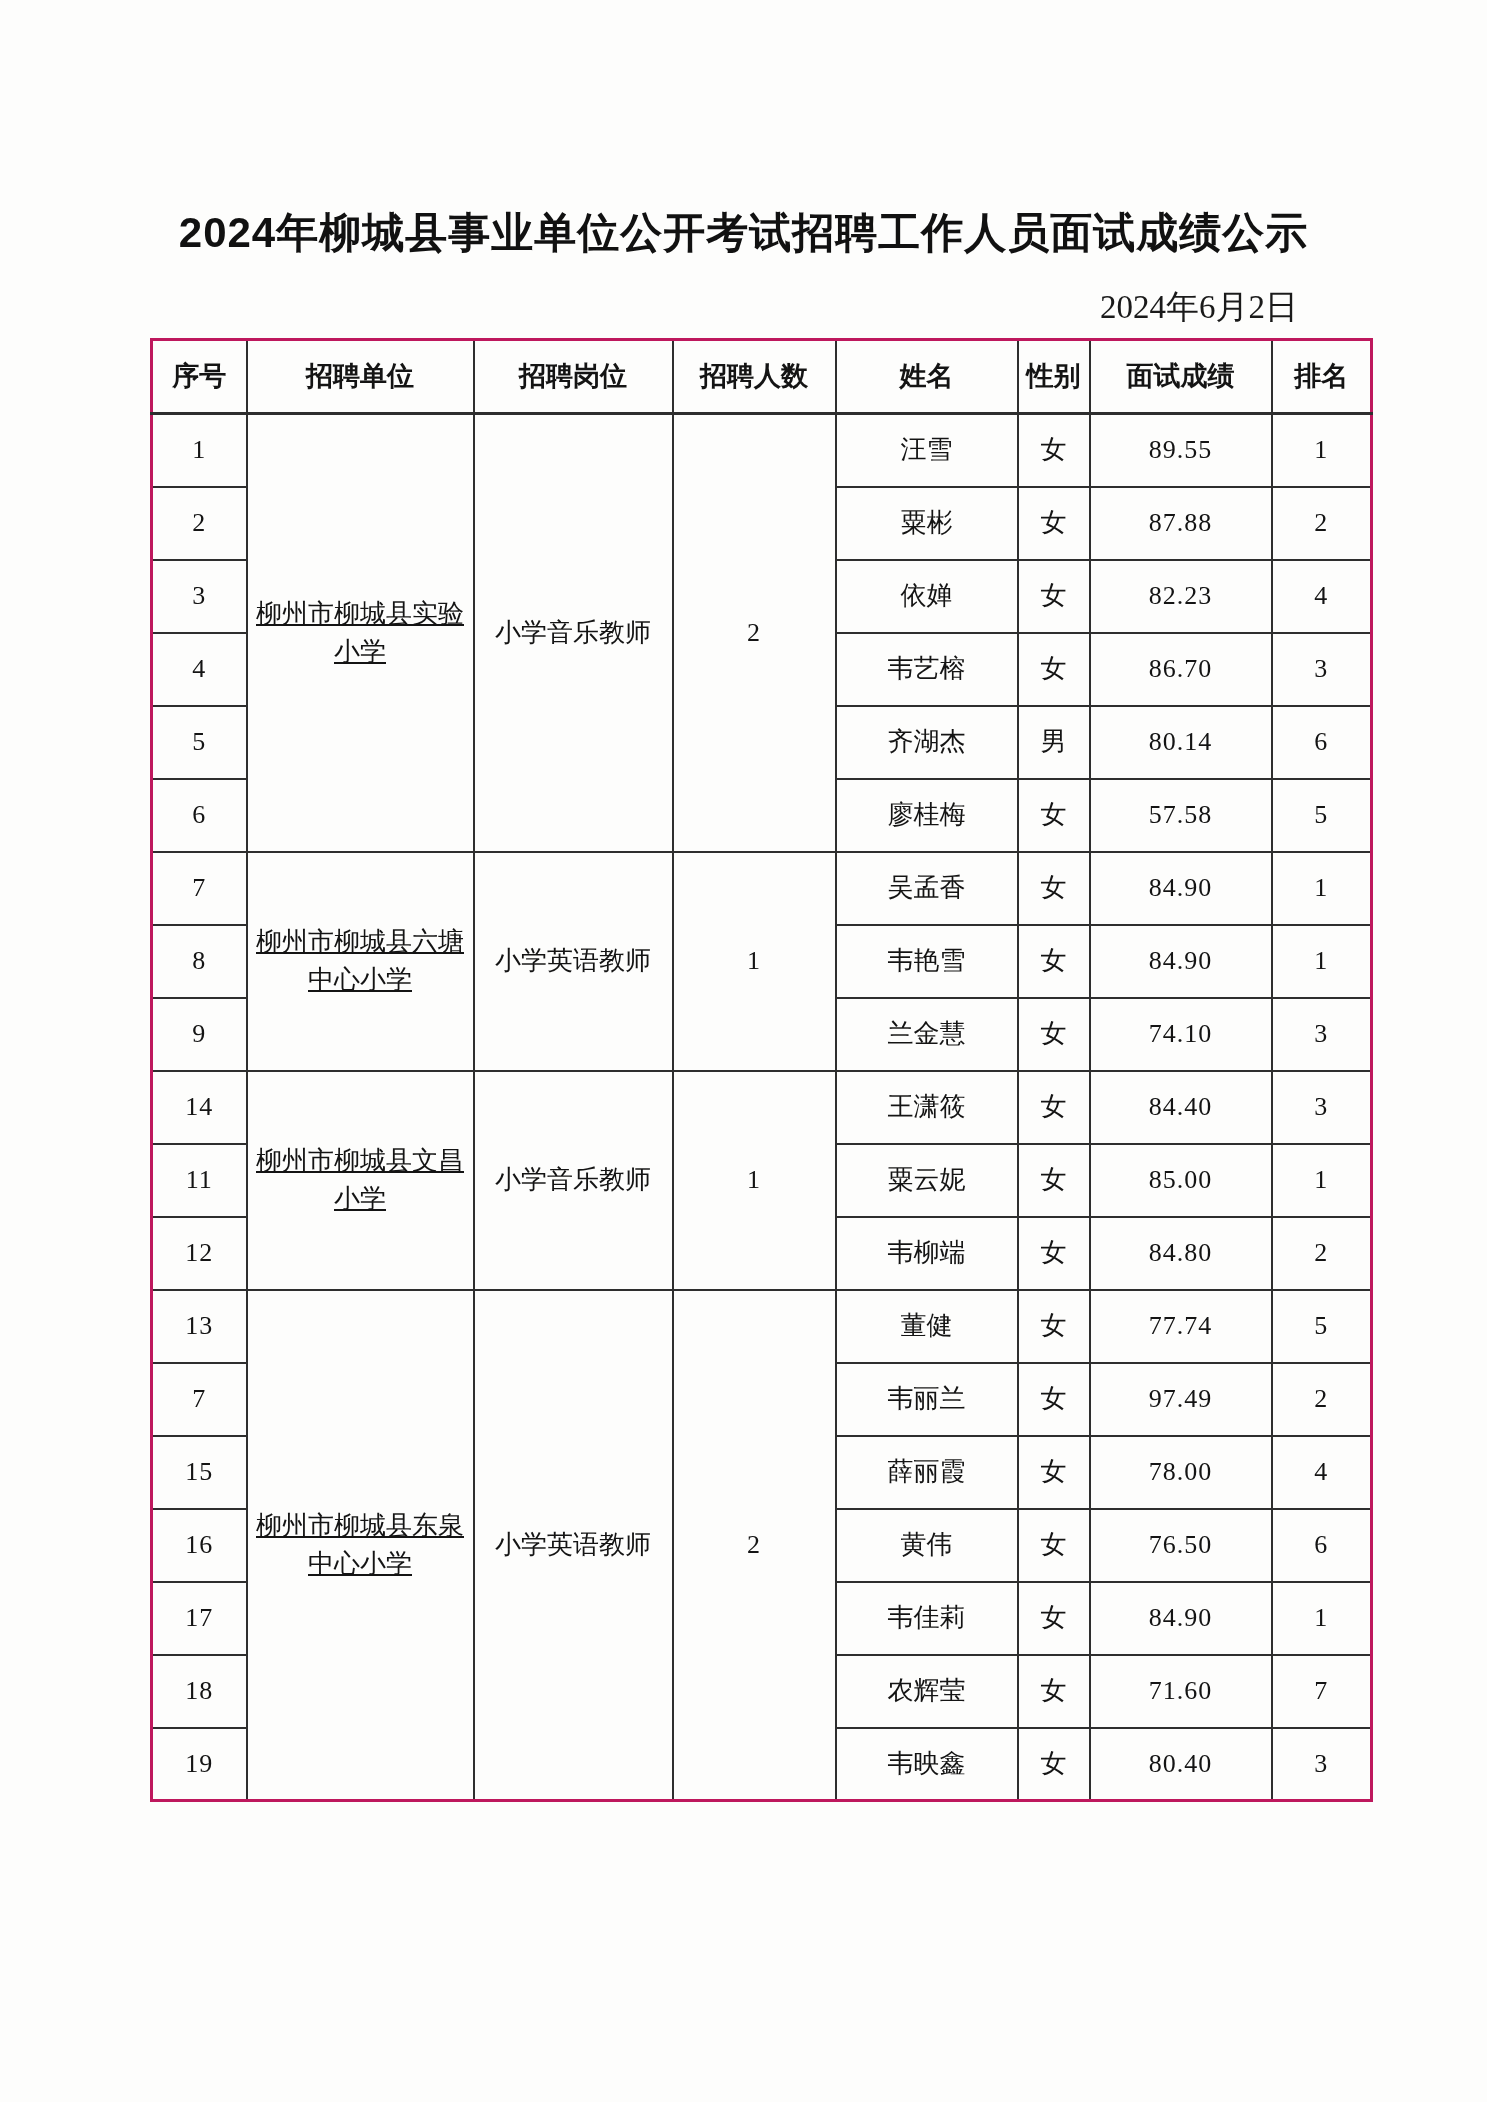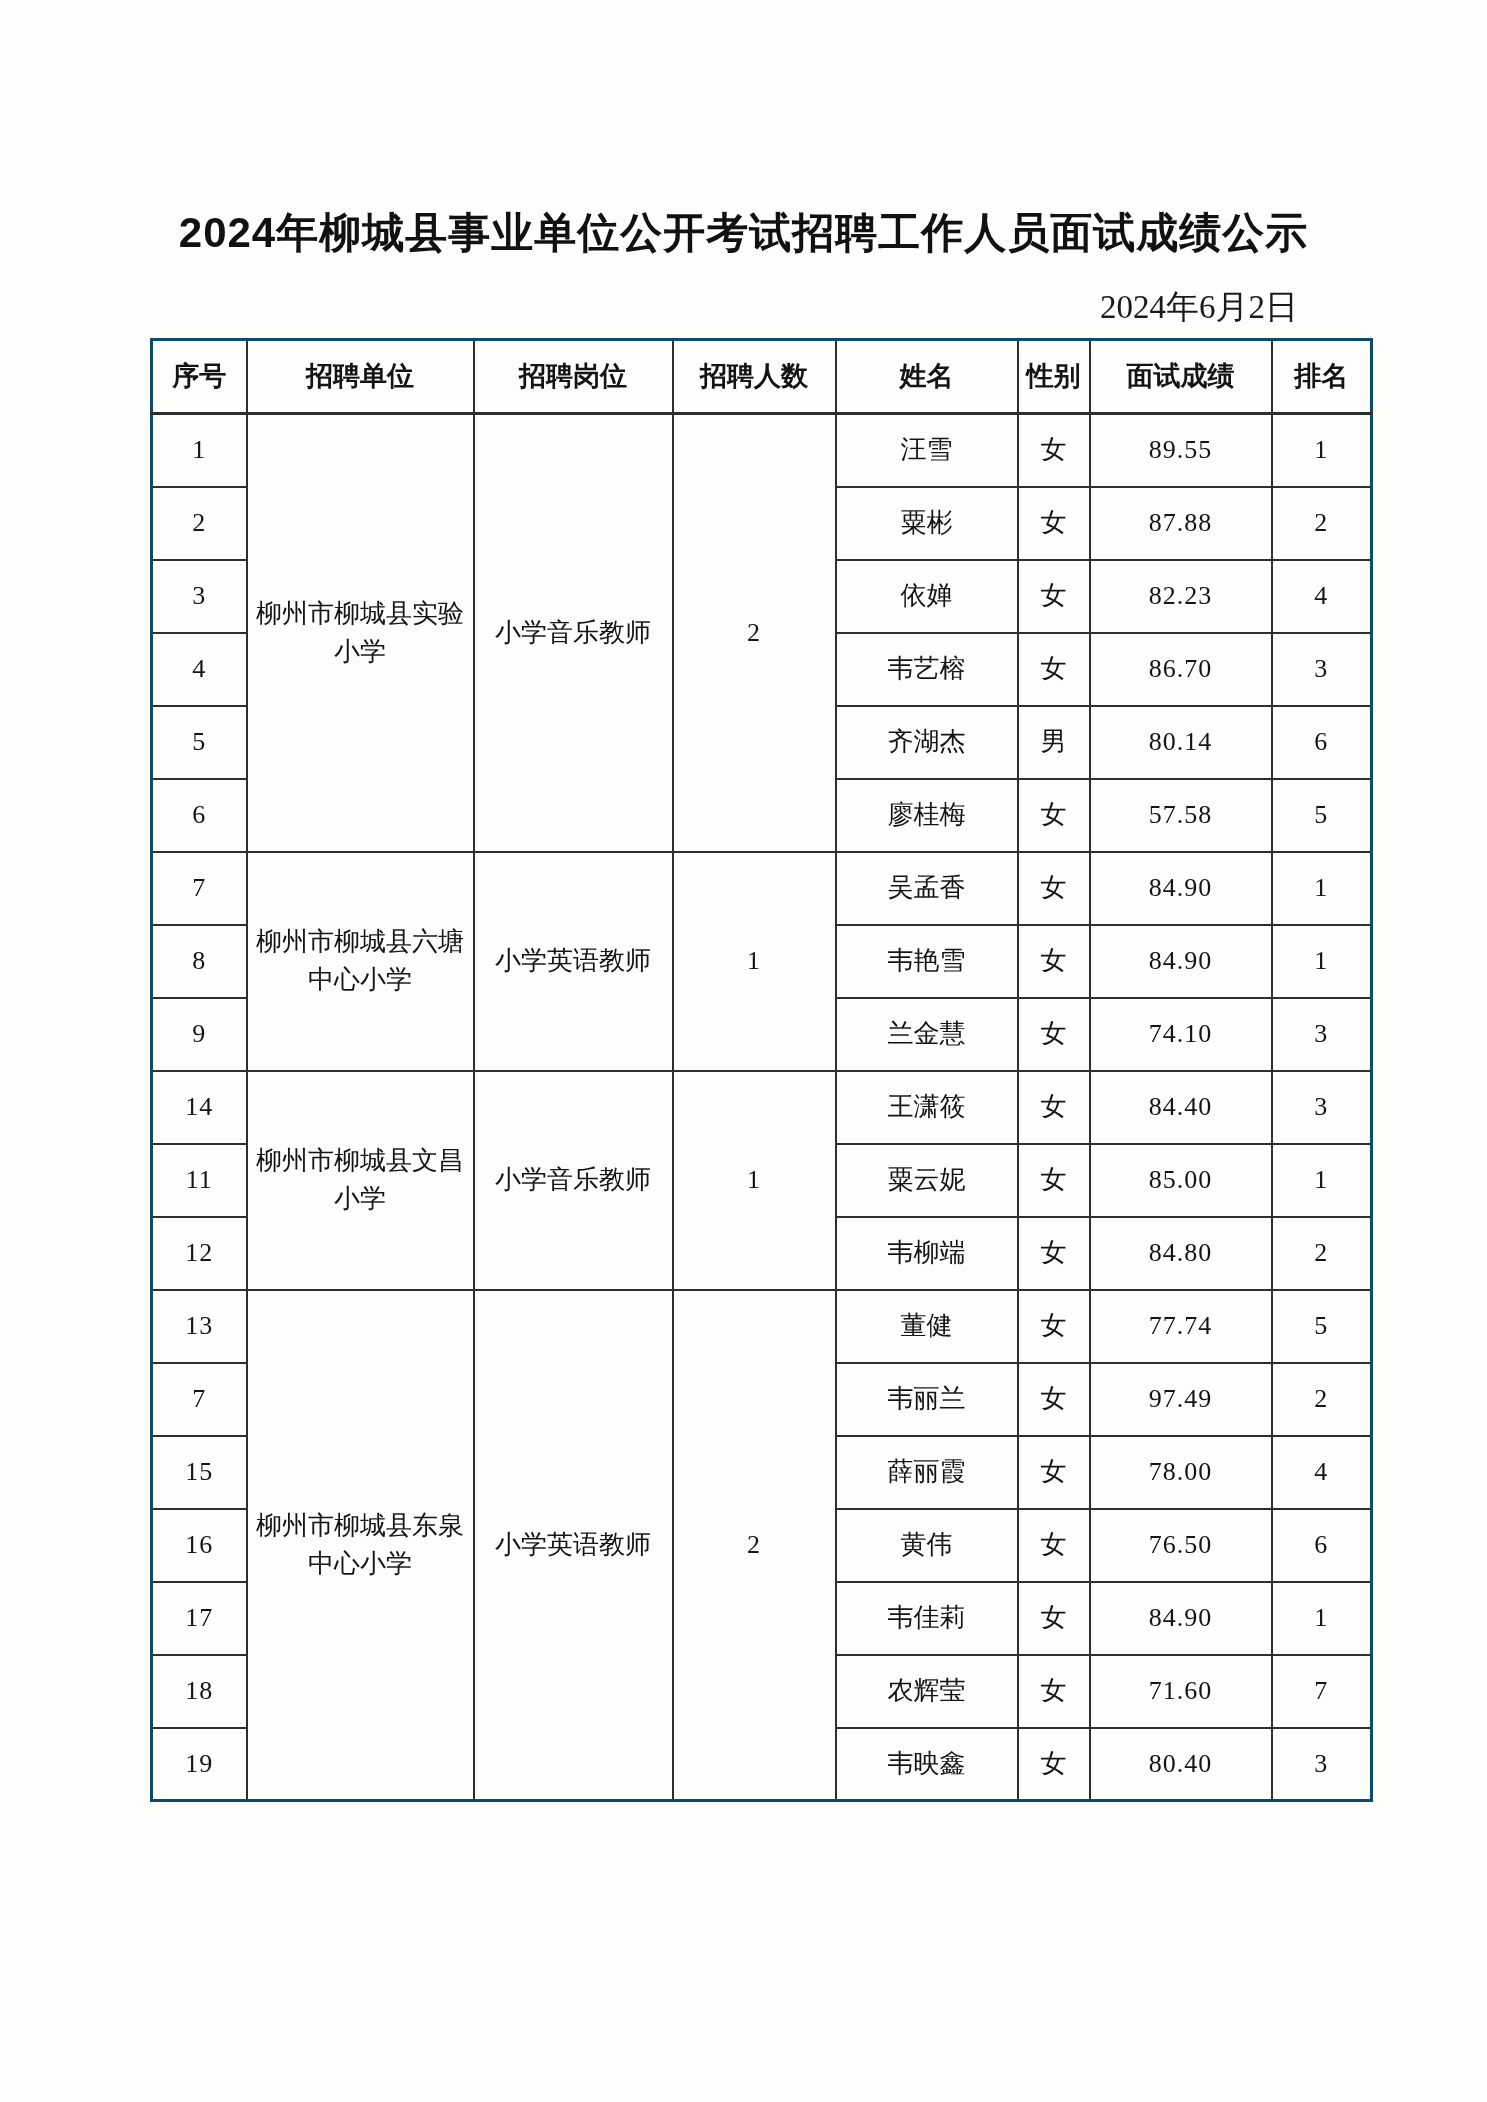--- a/index.html
+++ b/index.html
@@ -62,25 +62,26 @@
     box-sizing: border-box;
     line-height: 1.45;
   }
   table.results thead th {
     height: 74px;
     font-weight: bold;
     font-size: 27px;
     border-bottom-width: 3px;
     background: #fdfdfc;
   }
-  table.results { border: 3px solid #0c4a6e; }
+  table.results { border: 3px solid #be185d; }
   table.results tbody tr { height: 73px; }
   td.unit-cell {
     padding: 0 16px;
     line-height: 1.55;
+    text-decoration: underline;
   }
   .num {
     font-family: "Liberation Serif", "DejaVu Serif", serif;
     letter-spacing: 1px;
   }
 </style>
 </head>
 <body>
 
 <div class="page">

